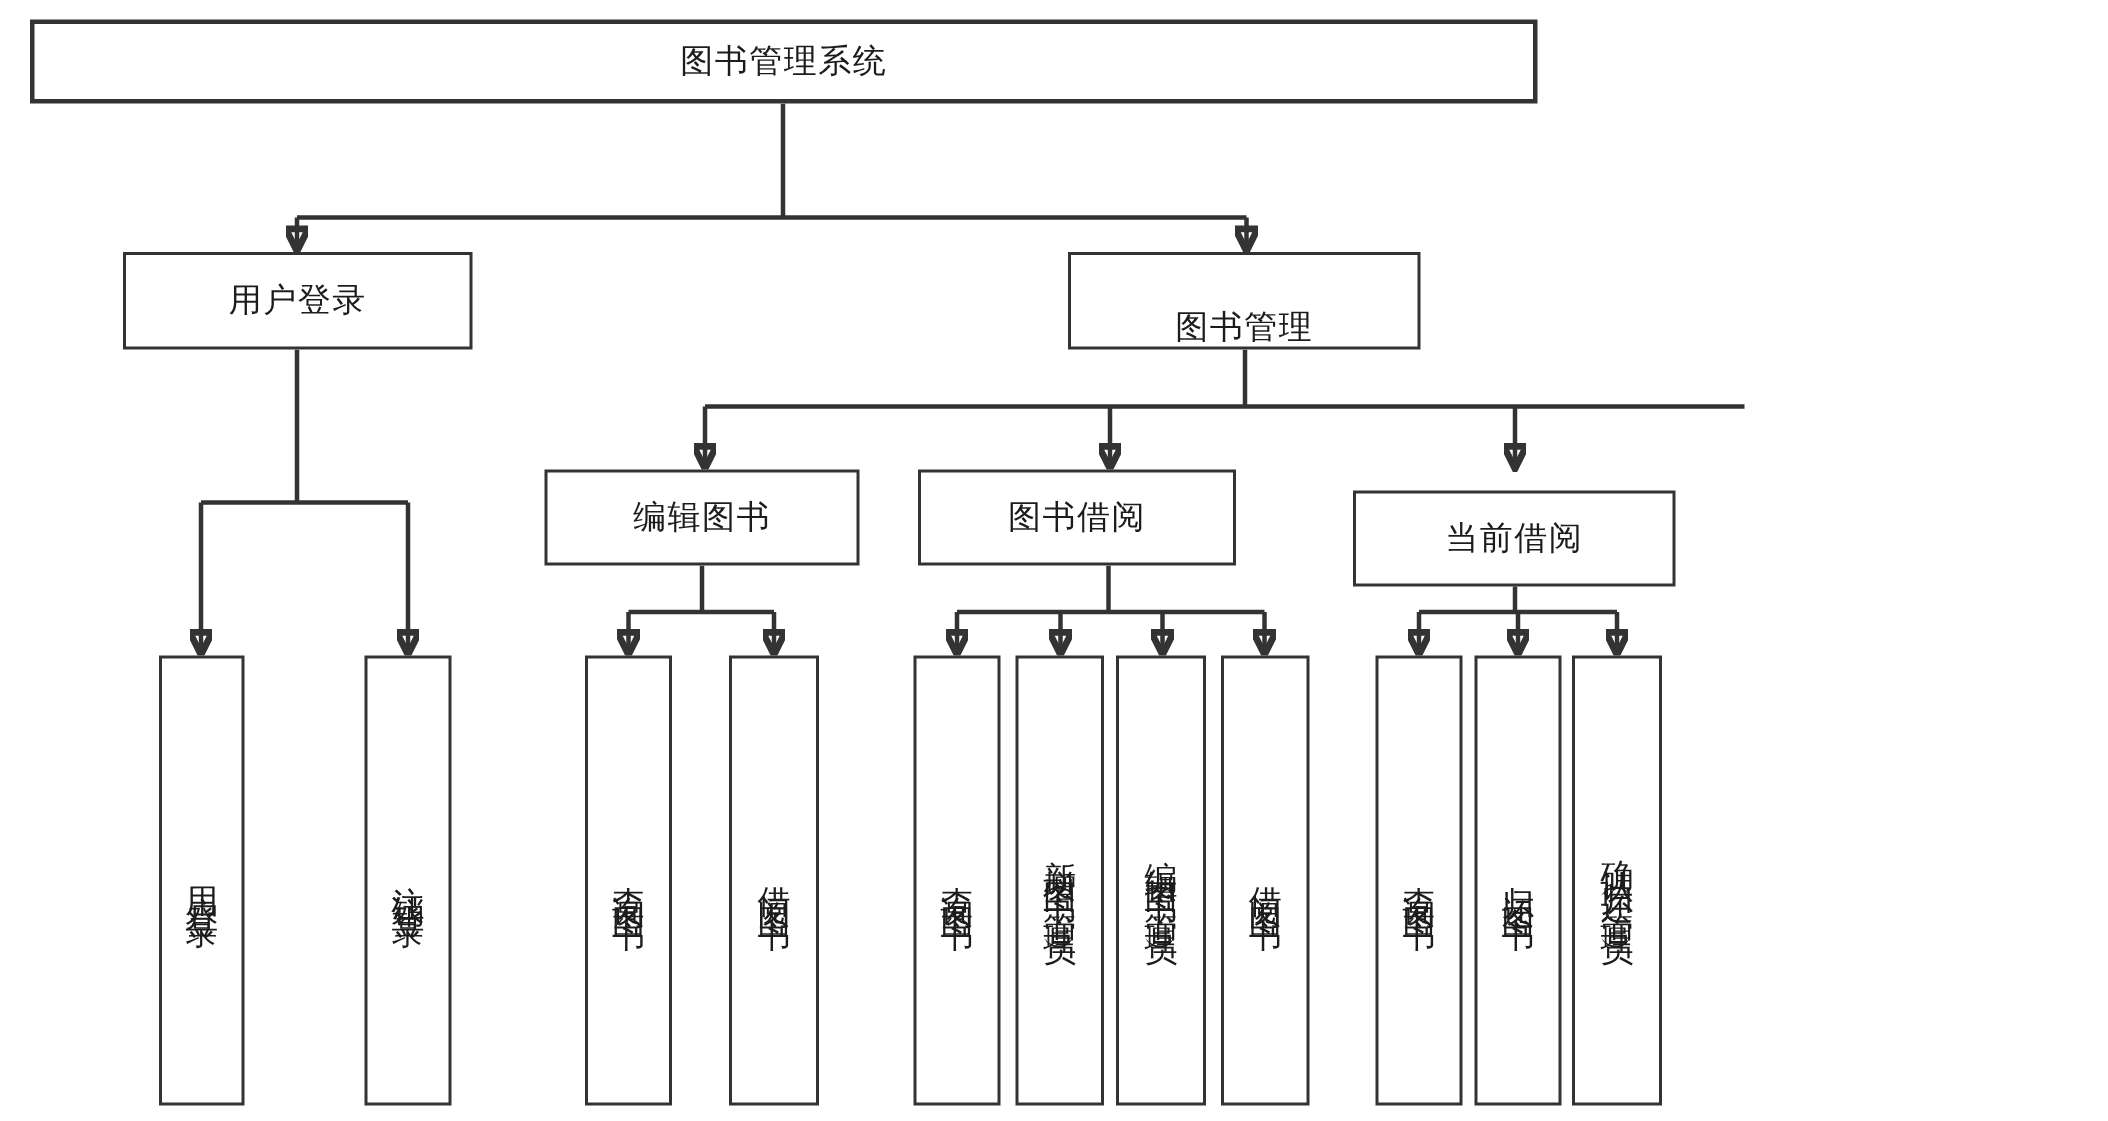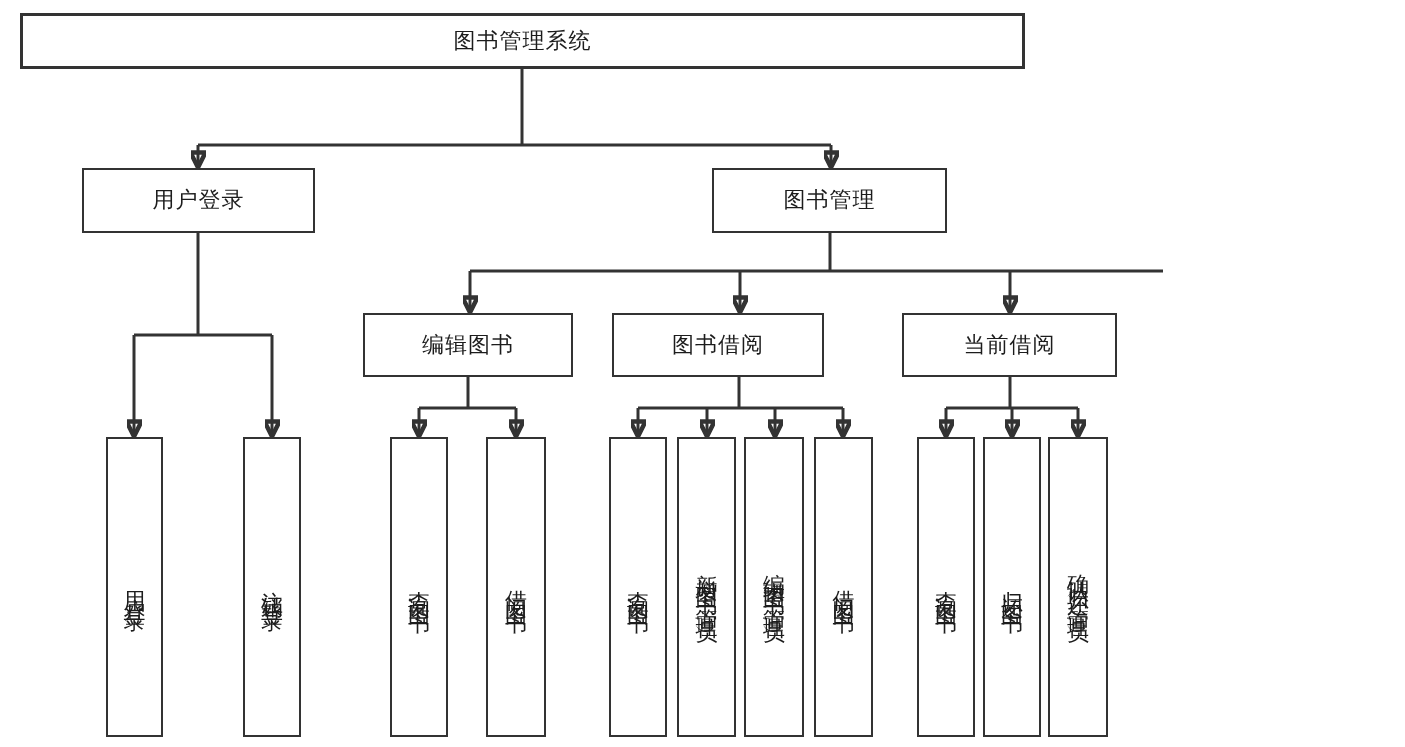--- a/index.html
+++ b/index.html
@@ -109,31 +109,31 @@
     </g>
   </svg>
 
   <div class="node node--root" style="left:20px;top:13px;width:1005px;height:56px;">
     <span class="label">图书管理系统</span>
   </div>
 
   <div class="node" style="left:82px;top:168px;width:233px;height:65px;">
     <span class="label">用户登录</span>
   </div>
-  <div class="node" style="left:712px;top:168px;width:235px;height:65px;">
+  <div class="node" style="left:712px;top:168px;width:235px;height:65px;align-items:flex-end;">
     <span class="label">图书管理</span>
   </div>
 
   <div class="node" style="left:363px;top:313px;width:210px;height:64px;">
     <span class="label">编辑图书</span>
   </div>
   <div class="node" style="left:612px;top:313px;width:212px;height:64px;">
     <span class="label">图书借阅</span>
   </div>
-  <div class="node" style="left:902px;top:313px;width:215px;height:64px;">
+  <div class="node" style="left:902px;top:327px;width:215px;height:64px;">
     <span class="label">当前借阅</span>
   </div>
 
   <div class="node node--v" style="left:106px;top:437px;width:57px;height:300px;">
     <span class="label">用户登录</span>
   </div>
   <div class="node node--v" style="left:243px;top:437px;width:58px;height:300px;">
     <span class="label">注销登录</span>
   </div>
 

